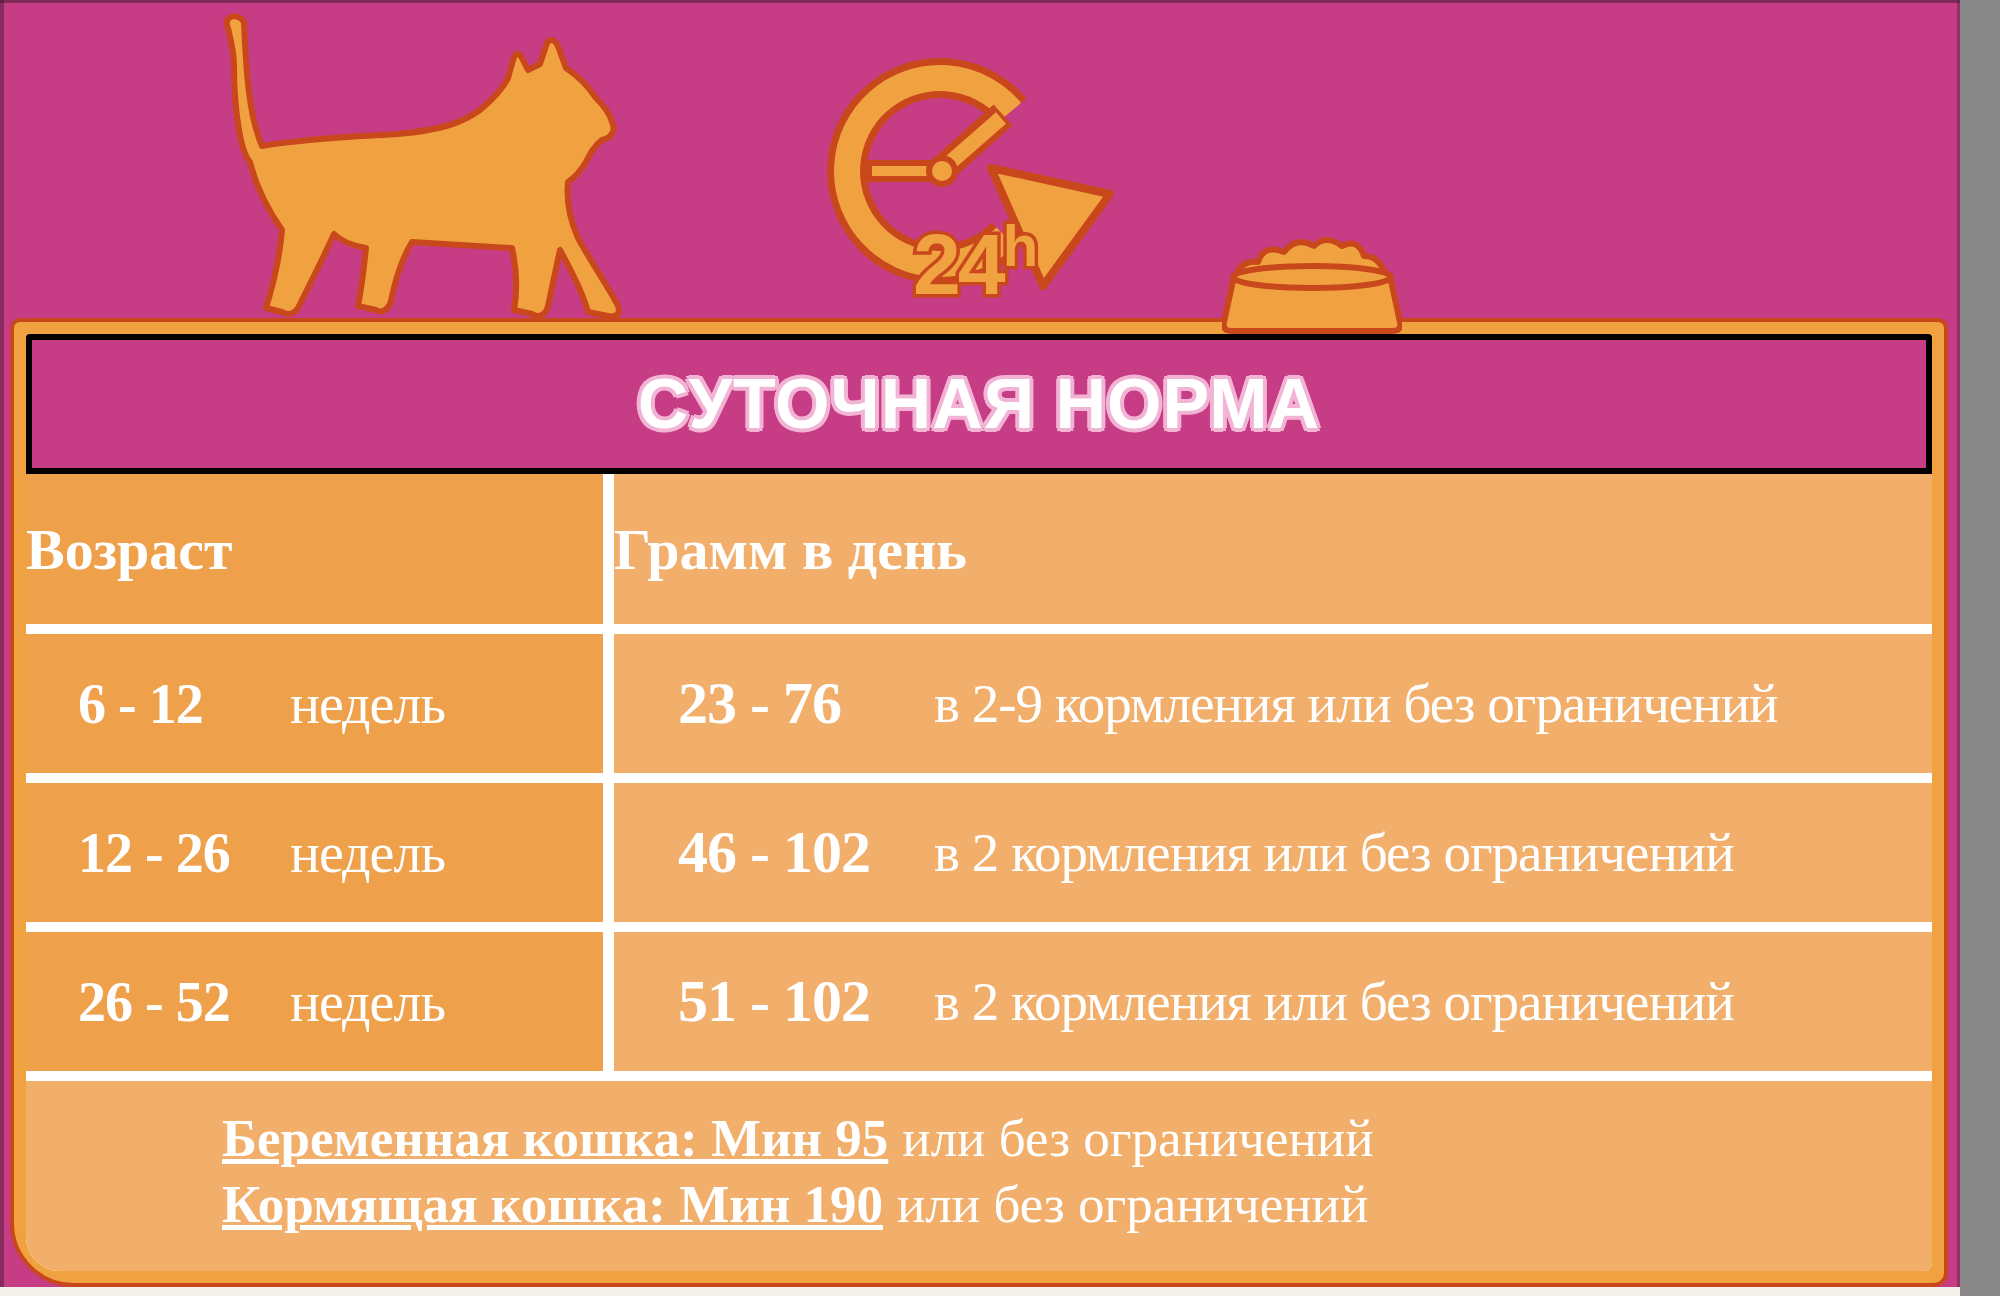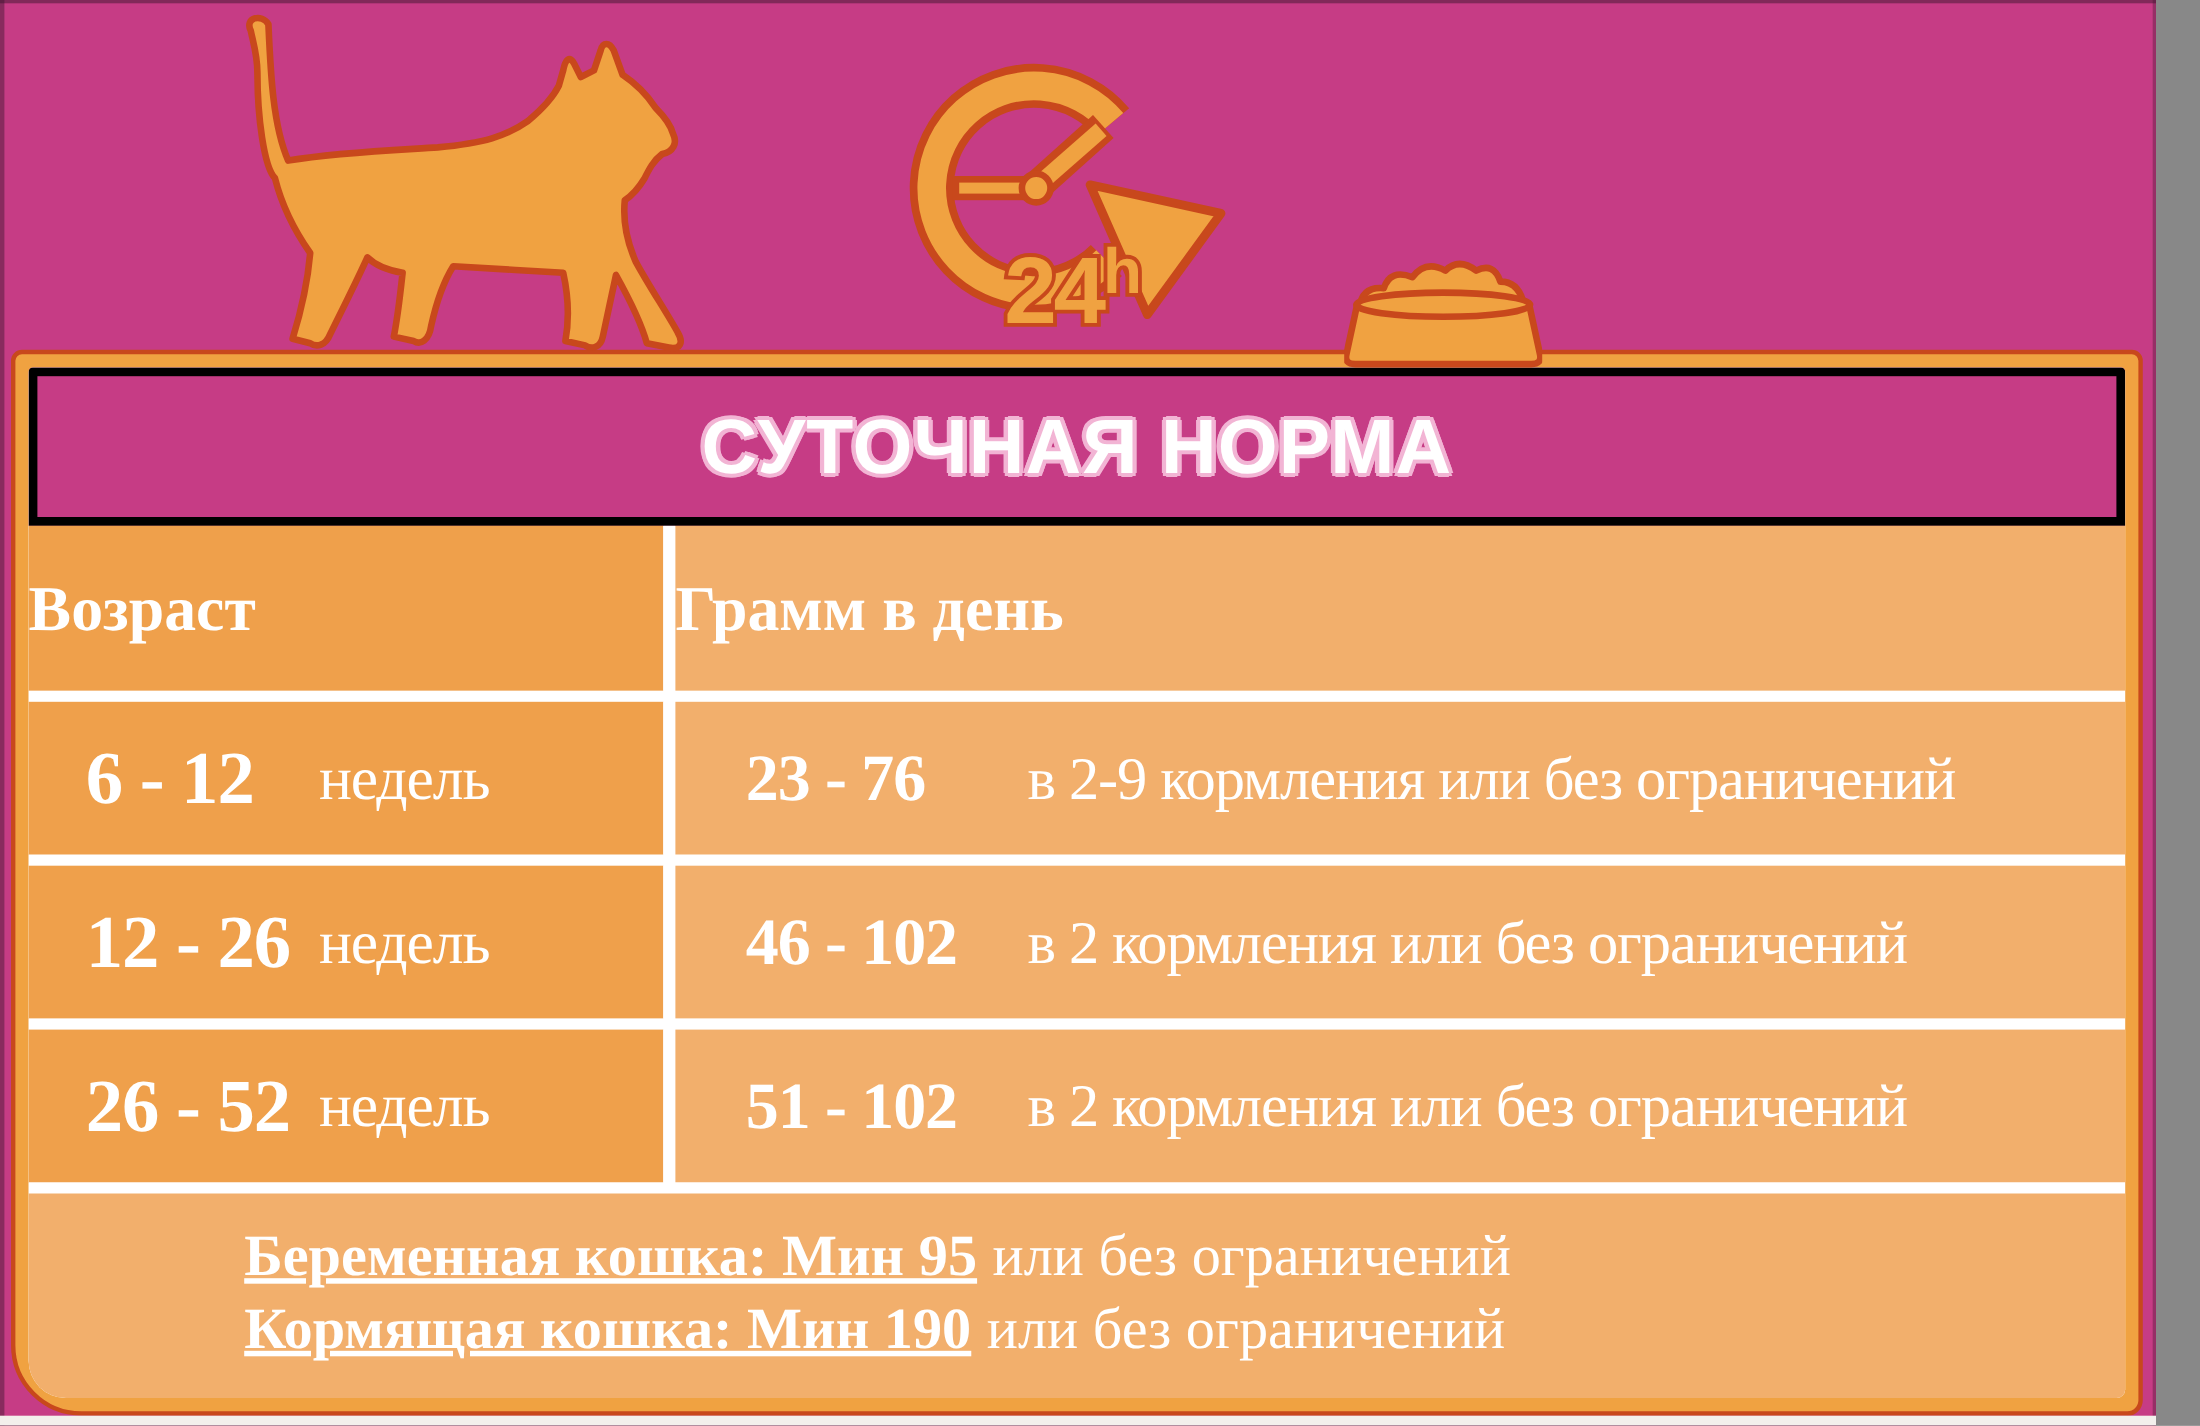--- a/index.html
+++ b/index.html
@@ -19,42 +19,42 @@
     position:absolute;left:10px;right:12px;top:318px;bottom:9px;
     background:#F0A241;border:4px solid #C8481C;
     border-radius:10px 10px 14px 64px;
     padding:12px;box-sizing:border-box;z-index:1;
   }
   .panel-inner{
     height:100%;display:flex;flex-direction:column;
     background:#FFFFFF;border-radius:4px 4px 8px 34px;overflow:hidden;
   }
   .title-band{
-    flex:none;height:128px;background:#C63C85;border:8px solid #000000;
+    flex:none;height:128px;background:#C63C85;border:6px solid #000000;
     display:flex;align-items:center;justify-content:center;
   }
   .title{
     font-family:"Liberation Sans", sans-serif;font-weight:bold;
     font-size:70px;letter-spacing:1px;color:#fff;
     text-shadow:-4px 0 0 #F2B4D4, 4px 0 0 #F2B4D4, 0 -4px 0 #F2B4D4, 0 4px 0 #F2B4D4,
                 -3px -3px 0 #F2B4D4, 3px -3px 0 #F2B4D4, -3px 3px 0 #F2B4D4, 3px 3px 0 #F2B4D4;
   }
 
   .trow{display:flex;flex:none;}
   .trow.header{height:150px;}
   .trow.data{height:139px;}
   .hgap{flex:none;height:10px;background:#fff;}
   .vgap{flex:none;width:11px;background:#fff;}
   .cell-left{flex:none;width:577px;background:#EFA04B;display:flex;align-items:center;}
   .cell-right{flex:1;background:#F2AF6C;display:flex;align-items:center;}
   .header .cell-left,.header .cell-right{justify-content:flex-start;}
   .header-label{font-size:58px;font-weight:bold;color:#fff;}
   .data .cell-left{padding-left:52px;box-sizing:border-box;}
   .data .cell-right{padding-left:64px;box-sizing:border-box;}
-  .range{font-size:68px;font-weight:bold;color:#fff;min-width:212px;letter-spacing:-1px;}
+  .range{font-size:56px;font-weight:bold;color:#fff;min-width:212px;letter-spacing:-1px;}
   .unit{font-size:56px;color:#fff;letter-spacing:-1px;}
   .grams{font-size:60px;font-weight:bold;color:#fff;min-width:256px;letter-spacing:-1px;}
   .note{font-size:55px;color:#fff;letter-spacing:-1px;white-space:nowrap;}
   .footer{flex:1;background:#F2AF6C;padding:24px 30px 0 196px;box-sizing:border-box;}
   .footer .line{font-size:53px;line-height:66px;color:#fff;white-space:nowrap;}
   .footer .strong{font-weight:bold;text-decoration:underline;}
   .footer .rest{margin-left:14px;}
 
   
   .cat-svg{position:absolute;left:150px;top:6px;z-index:5;}

